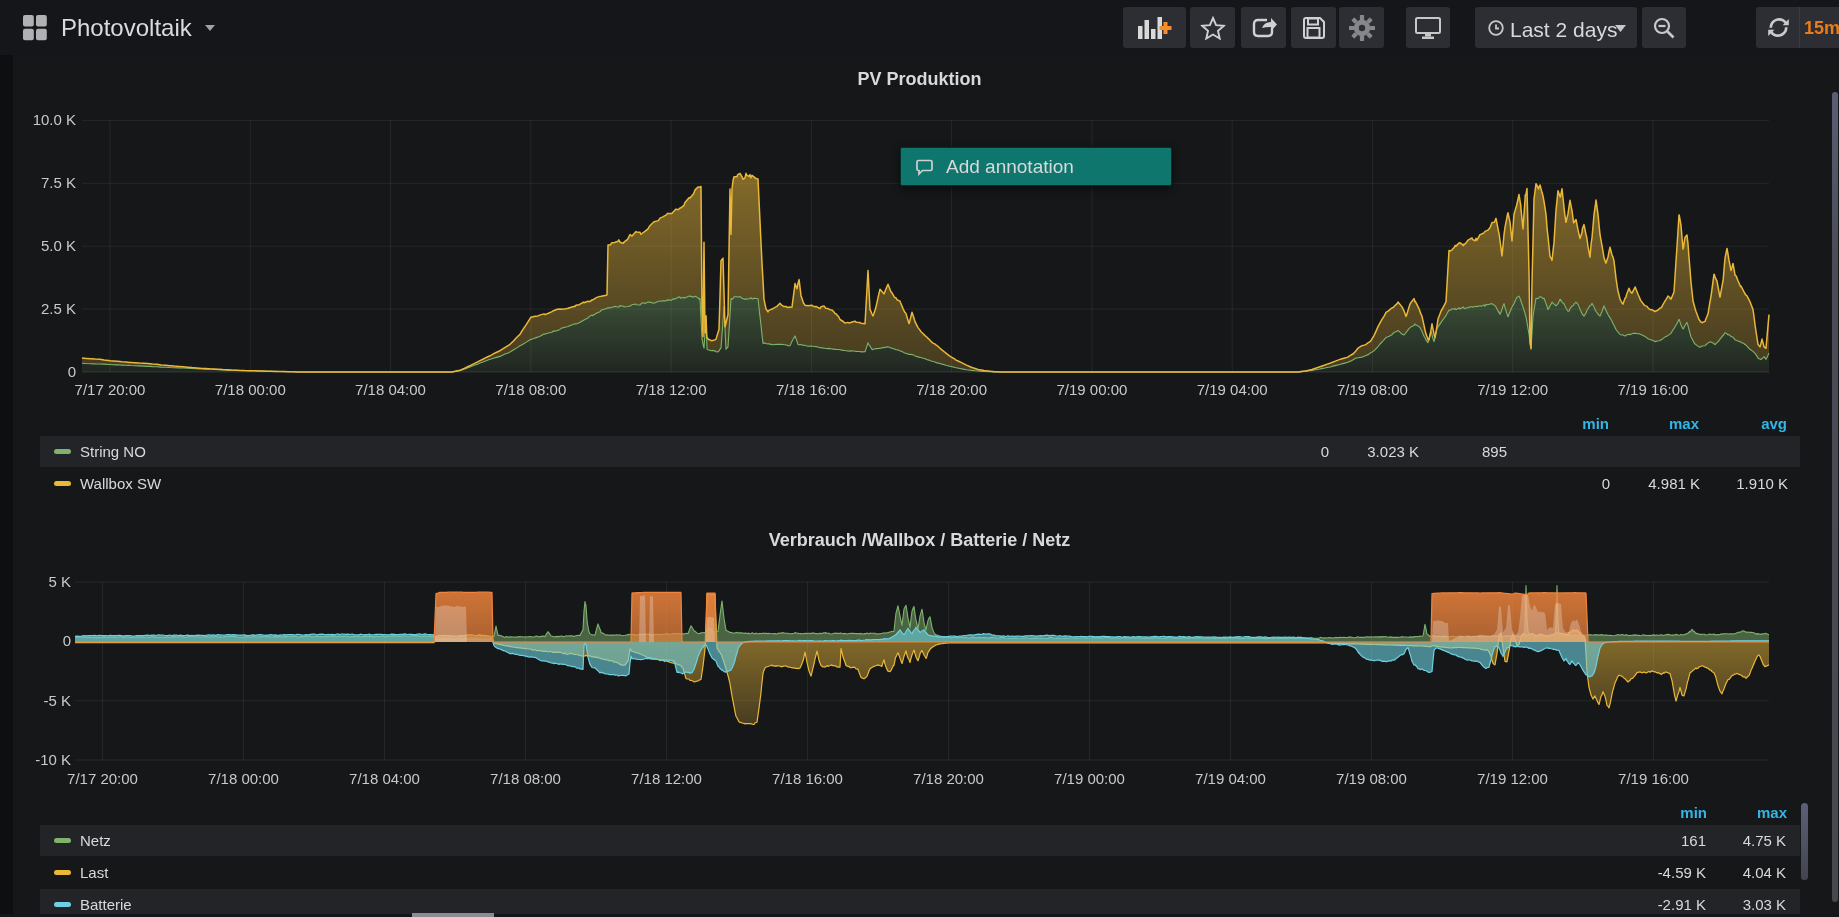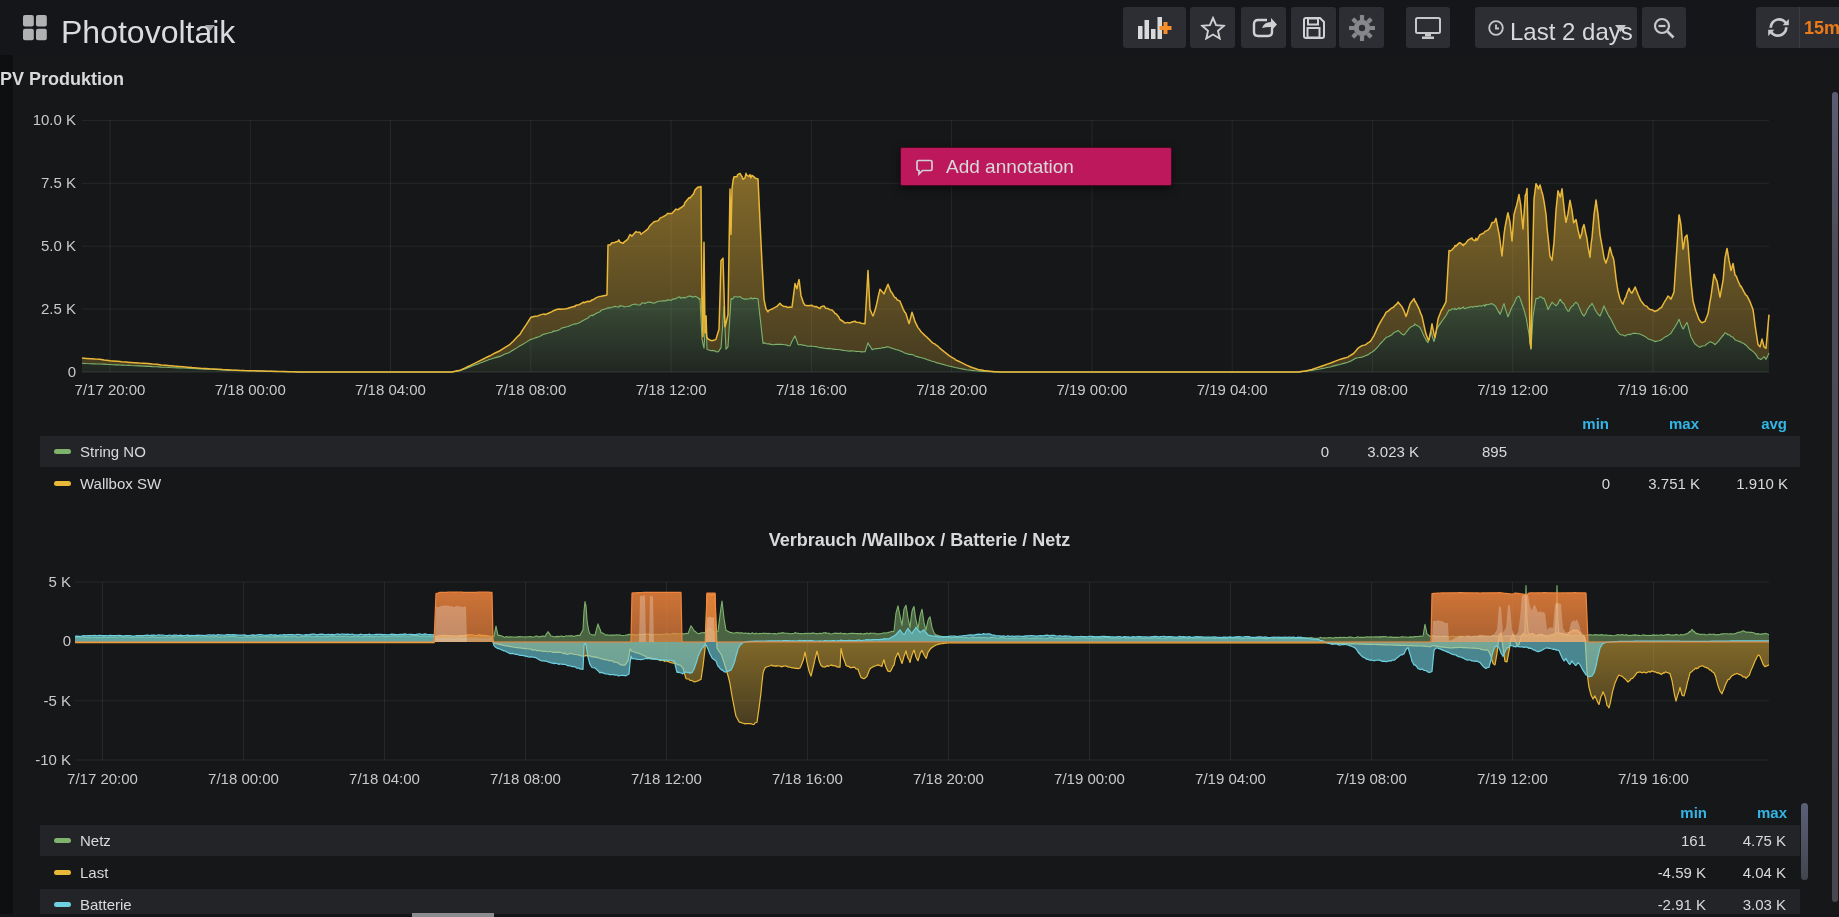--- a/index.html
+++ b/index.html
@@ -14,21 +14,21 @@
 <body>
 <div class="abs" style="left:0;top:0;width:13px;height:917px;background:#0e0f11"></div>
 
 <div class="abs" style="left:0;top:0;width:1839px;height:55px;background:#151619">
   <svg class="abs" style="left:23px;top:15px" width="24" height="26" viewBox="0 0 24 26">
     <rect x="0" y="0" width="10.8" height="11.5" rx="2" fill="#b0b1b3"></rect>
     <rect x="13" y="0" width="10.8" height="11.5" rx="2" fill="#b0b1b3"></rect>
     <rect x="0" y="13.8" width="10.8" height="11.5" rx="2" fill="#b0b1b3"></rect>
     <rect x="13" y="13.8" width="10.8" height="11.5" rx="2" fill="#b0b1b3"></rect>
   </svg>
-  <div class="abs" style="left:61px;top:14px;font-size:32px;color:#dadbdc">Photovoltaik</div>
+  <div class="abs" style="left:61px;top:14px;font-size:24px;color:#dadbdc">Photovoltaik</div>
   <svg class="abs" style="left:205px;top:25px" width="10" height="6" viewBox="0 0 10 6">
       <path d="M0 0 L10 0 L5 6 Z" fill="#9fa1a4"></path>
     </svg>
 </div>
 
 <div class="btn" style="left:1123px;width:63px">
   <svg width="34" height="22" viewBox="0 0 34 22">
     <rect x="0" y="9" width="4.5" height="13" fill="#d8d9da"></rect>
     <rect x="6.5" y="3" width="4.5" height="19" fill="#d8d9da"></rect>
     <rect x="13" y="12" width="4.5" height="10" fill="#d8d9da"></rect>
@@ -79,21 +79,21 @@
    <rect x="1" y="1" width="24" height="15" rx="1.5" fill="none" stroke="#c7c8ca" stroke-width="2"></rect>
    <rect x="10" y="16" width="6" height="3.5" fill="#c7c8ca"></rect>
    <rect x="7" y="19.5" width="12" height="2.5" fill="#c7c8ca"></rect>
   </svg>
 </div>
 <div class="btn" style="left:1475px;width:162px">
   <svg class="abs" style="left:13px;top:13px;transform:none" width="16" height="16" viewBox="0 0 16 16">
    <circle cx="8" cy="8" r="6.8" fill="none" stroke="#c7c8ca" stroke-width="1.8"></circle>
    <path d="M8 4.5 V8.5 H11" fill="none" stroke="#c7c8ca" stroke-width="1.8"></path>
   </svg>
-  <div class="abs" style="left:35px;top:11px;font-size:24px;color:#d8d9da;transform:none">Last 2 days</div>
+  <div class="abs" style="left:35px;top:11px;font-size:21px;color:#d8d9da;transform:none">Last 2 days</div>
   <svg class="abs" style="left:140px;top:18px;transform:none" width="11" height="7" viewBox="0 0 11 7">
       <path d="M0 0 L11 0 L5.5 7 Z" fill="#c7c8ca"></path>
     </svg>
 </div>
 <div class="btn" style="left:1642px;width:44px">
   <svg width="24" height="24" viewBox="0 0 24 24">
    <circle cx="10" cy="10" r="7" fill="none" stroke="#c7c8ca" stroke-width="2.2"></circle>
    <line x1="6.5" y1="10" x2="13.5" y2="10" stroke="#c7c8ca" stroke-width="2.2"></line>
    <line x1="15.5" y1="15.5" x2="21.5" y2="21.5" stroke="#c7c8ca" stroke-width="2.6"></line>
   </svg>
@@ -105,21 +105,21 @@
     <path d="M19.8 8.8 A8.3 8.3 0 0 0 3.7 11.7" fill="none" stroke="#c9cacc" stroke-width="2.7"></path>
     <path d="M15.6 9.2 h6.2 v-6.2 Z" fill="#c9cacc"></path>
     <path d="M7.4 13.8 h-6.2 v6.2 Z" fill="#c9cacc"></path>
   </svg>
   <div class="abs" style="left:48px;top:11px;font-size:18px;color:#eb7b18;font-weight:bold;transform:none">15m</div>
   <svg class="abs" style="left:94px;top:18px;transform:none" width="11" height="7" viewBox="0 0 11 7">
       <path d="M0 0 L11 0 L5.5 7 Z" fill="#c7c8ca"></path>
     </svg>
 </div>
 
-<div class="abs" style="left:0;top:69px;width:1839px;font-size:18px;font-weight:bold;color:#d8d9da">PV Produktion</div>
+<div class="abs" style="left:0;top:69px;width:1839px;text-align:center;font-size:18px;font-weight:bold;color:#d8d9da">PV Produktion</div>
 <div class="abs" style="left:0;top:530px;width:1839px;text-align:center;font-size:18px;font-weight:bold;color:#d8d9da">Verbrauch /Wallbox / Batterie / Netz</div>
 
 <svg width="1839" height="917" viewBox="0 0 1839 917" style="position:absolute;left:0;top:0;font-family:'Liberation Sans',sans-serif">
 <defs>
 <linearGradient id="gg1" x1="0" y1="290" x2="0" y2="372" gradientUnits="userSpaceOnUse">
  <stop offset="0" stop-color="#7EB26D" stop-opacity="0.38"></stop>
  <stop offset="1" stop-color="#7EB26D" stop-opacity="0.10"></stop>
 </linearGradient>
 <linearGradient id="gy1" x1="0" y1="170" x2="0" y2="372" gradientUnits="userSpaceOnUse">
  <stop offset="0" stop-color="#EAB839" stop-opacity="0.52"></stop>
@@ -224,21 +224,21 @@
   <span class="sw" style="left:14px;background:#7EB26D"></span>
     <span style="position:absolute;left:40px">String NO</span>
   <span class="val" style="right:190px;width:60px">0</span>
   <span class="val" style="right:100px;width:80px">3.023 K</span>
   <span class="val" style="right:12px;width:80px">895</span>
 </div>
 <div class="legrow" style="left:40px;top:468px;width:1760px;height:31px;line-height:31px">
   <span class="sw" style="left:14px;background:#EAB839"></span>
     <span style="position:absolute;left:40px">Wallbox SW</span>
   <span class="val" style="right:190px;width:60px">0</span>
-  <span class="val" style="right:100px;width:80px">3.751 K</span>
+  <span class="val" style="right:100px;width:80px">4.981 K</span>
   <span class="val" style="right:12px;width:80px">1.910 K</span>
 </div>
 
 <div class="hdr" style="right:132px;top:804px;width:60px">min</div>
 <div class="hdr" style="right:52px;top:804px;width:60px">max</div>
 <div class="abs" style="left:40px;top:825px;width:1760px;height:31px;background:#222428"></div>
 <div class="legrow" style="left:40px;top:825px;width:1760px;height:31px;line-height:31px">
   <span class="sw" style="left:14px;background:#7EB26D"></span>
     <span style="position:absolute;left:40px">Netz</span>
   <span class="val" style="right:94px;width:80px">161</span>
@@ -257,18 +257,18 @@
   <span class="val" style="right:94px;width:80px">-2.91 K</span>
   <span class="val" style="right:14px;width:80px">3.03 K</span>
 </div>
 <div class="abs" style="left:0;top:914px;width:1839px;height:3px;background:#141619"></div>
 <div class="abs" style="left:412px;top:913px;width:82px;height:4px;background:#8b8c8f"></div>
 
 <div class="abs" style="left:1801px;top:803px;width:7px;height:77px;border-radius:4px;background:linear-gradient(#5c6078,#42454d)"></div>
 
 <div class="abs" style="left:1832px;top:92px;width:6px;height:810px;border-radius:3px;background:linear-gradient(#5a5e74 0%,#4a4d57 20%,#45484f 100%)"></div>
 
-<div class="abs" style="left:900px;top:147px;width:272px;height:39px;background:#be185d;border:1px solid rgba(0,0,0,0.6);border-radius:2px;box-shadow:0 3px 8px rgba(0,0,0,0.5)">
+<div class="abs" style="left:900px;top:147px;width:272px;height:39px;background:#0f766e;border:1px solid rgba(0,0,0,0.6);border-radius:2px;box-shadow:0 3px 8px rgba(0,0,0,0.5)">
   <svg class="abs" style="left:15px;top:11px" width="17" height="17" viewBox="0 0 17 17">
     <path d="M2.5 1.5 h12 q1.5 0 1.5 1.5 v7 q0 1.5 -1.5 1.5 h-8 l-3.5 3.5 v-3.5 h-0.5 q-1.5 0-1.5-1.5 v-7 q0-1.5 1.5-1.5 Z" fill="none" stroke="#cfd0d2" stroke-width="1.7"></path>
   </svg>
   <div class="abs" style="left:45px;top:8px;font-size:19px;color:#d8d9da">Add annotation</div>
 </div>
 
 </body></html>

